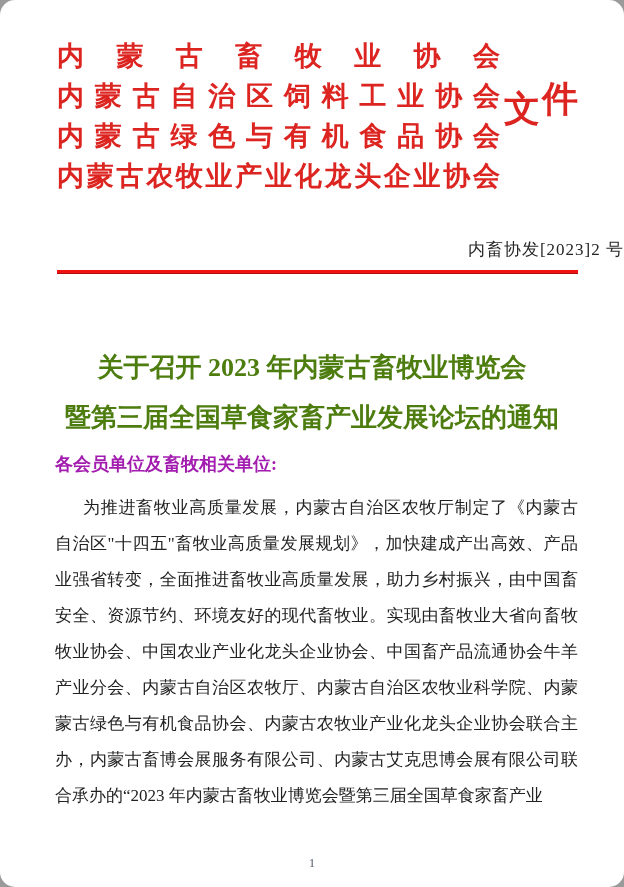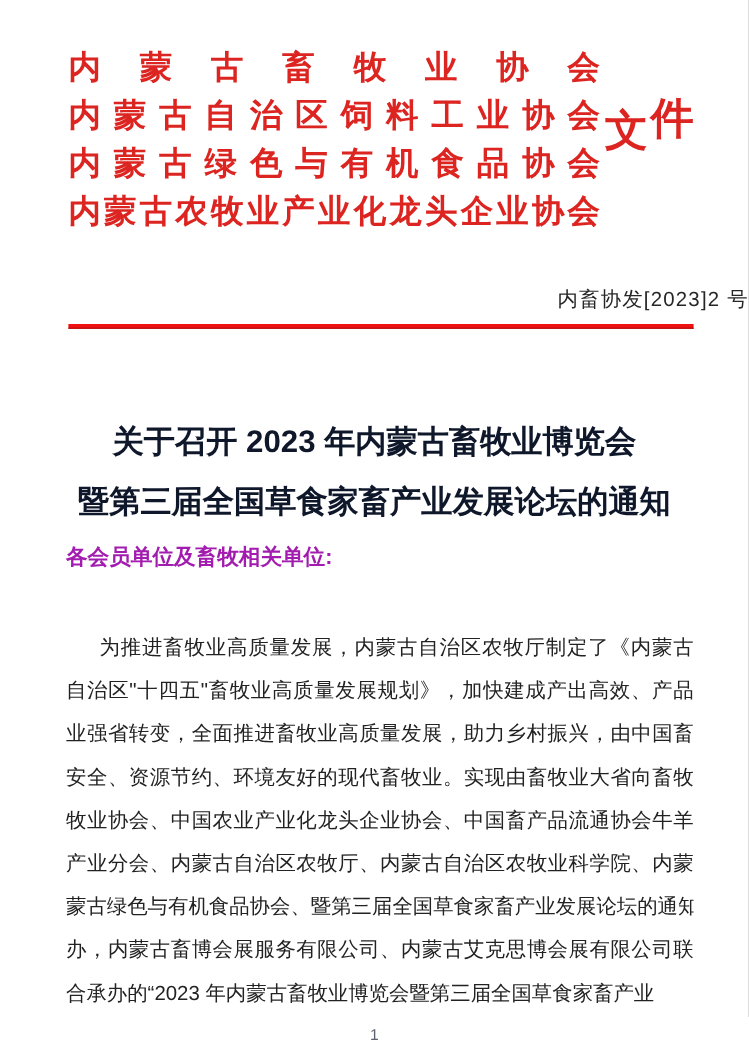--- a/index.html
+++ b/index.html
@@ -4,22 +4,23 @@
 <style>
   * { margin: 0; padding: 0; box-sizing: border-box; }
   html, body { background: #9a9a9a; }
   .page {
     position: relative;
     width: 624px;
     height: 887px;
     margin: 0 auto;
     background: #ffffff;
     overflow: hidden;
-    font-family: Liberation Sans, sans-serif;
+    font-family: Liberation Serif, serif;
     color: #1d1d1d;
+    border-radius: 15px;
   }
 
   
   .org-lines {
     position: absolute;
     left: 57px;
     top: 36px;
     width: 443px;
   }
   .org-line {
@@ -70,21 +71,21 @@
   }
 
   
   .title {
     position: absolute;
     left: 40px;
     top: 343px;
     width: 544px;
     text-align: center;
     font-weight: bold;
-    color: #0f172a;
+    color: #4d7c0f;
   }
   .title-line {
     font-size: 26px;
     line-height: 50px;
     white-space: nowrap;
   }
 
   
   .salutation {
     position: absolute;
@@ -97,21 +98,20 @@
   }
 
   
   .body-text {
     position: absolute;
     left: 55px;
     top: 490px;
     width: 523px;
     font-size: 17px;
     color: #222;
-    margin-top: 32px;
   }
   .body-line {
     line-height: 36px;
     height: 36px;
     text-align: justify;
     text-align-last: justify;
     white-space: nowrap;
     overflow: hidden;
   }
   .body-line.first { text-indent: 28px; }
@@ -156,20 +156,20 @@
 
   <div class="salutation">各会员单位及畜牧相关单位:</div>
 
   <div class="body-text">
     <div class="body-line first">为推进畜牧业高质量发展，内蒙古自治区农牧厅制定了《内蒙古</div>
     <div class="body-line">自治区"十四五"畜牧业高质量发展规划》，加快建成产出高效、产品</div>
     <div class="body-line">业强省转变，全面推进畜牧业高质量发展，助力乡村振兴，由中国畜</div>
     <div class="body-line">安全、资源节约、环境友好的现代畜牧业。实现由畜牧业大省向畜牧</div>
     <div class="body-line">牧业协会、中国农业产业化龙头企业协会、中国畜产品流通协会牛羊</div>
     <div class="body-line">产业分会、内蒙古自治区农牧厅、内蒙古自治区农牧业科学院、内蒙</div>
-    <div class="body-line">蒙古绿色与有机食品协会、暨第三届全国草食家畜产业发展论坛的通知</div>
+    <div class="body-line">蒙古绿色与有机食品协会、内蒙古农牧业产业化龙头企业协会联合主</div>
     <div class="body-line">办，内蒙古畜博会展服务有限公司、内蒙古艾克思博会展有限公司联</div>
     <div class="body-line last">合承办的“2023 年内蒙古畜牧业博览会暨第三届全国草食家畜产业</div>
   </div>
 
   <div class="page-number">1</div>
 
 </div>
 
 </body></html>

